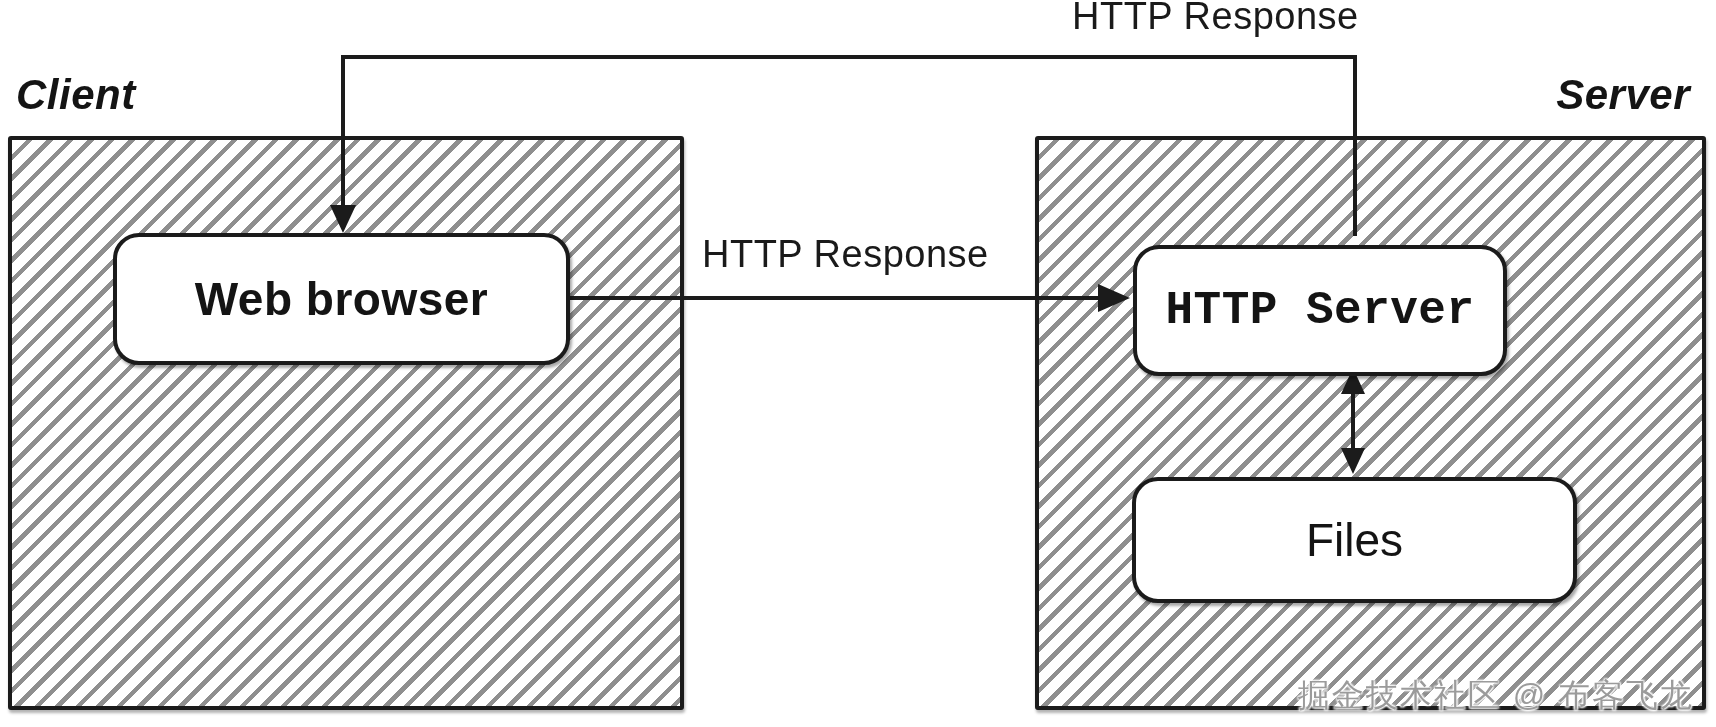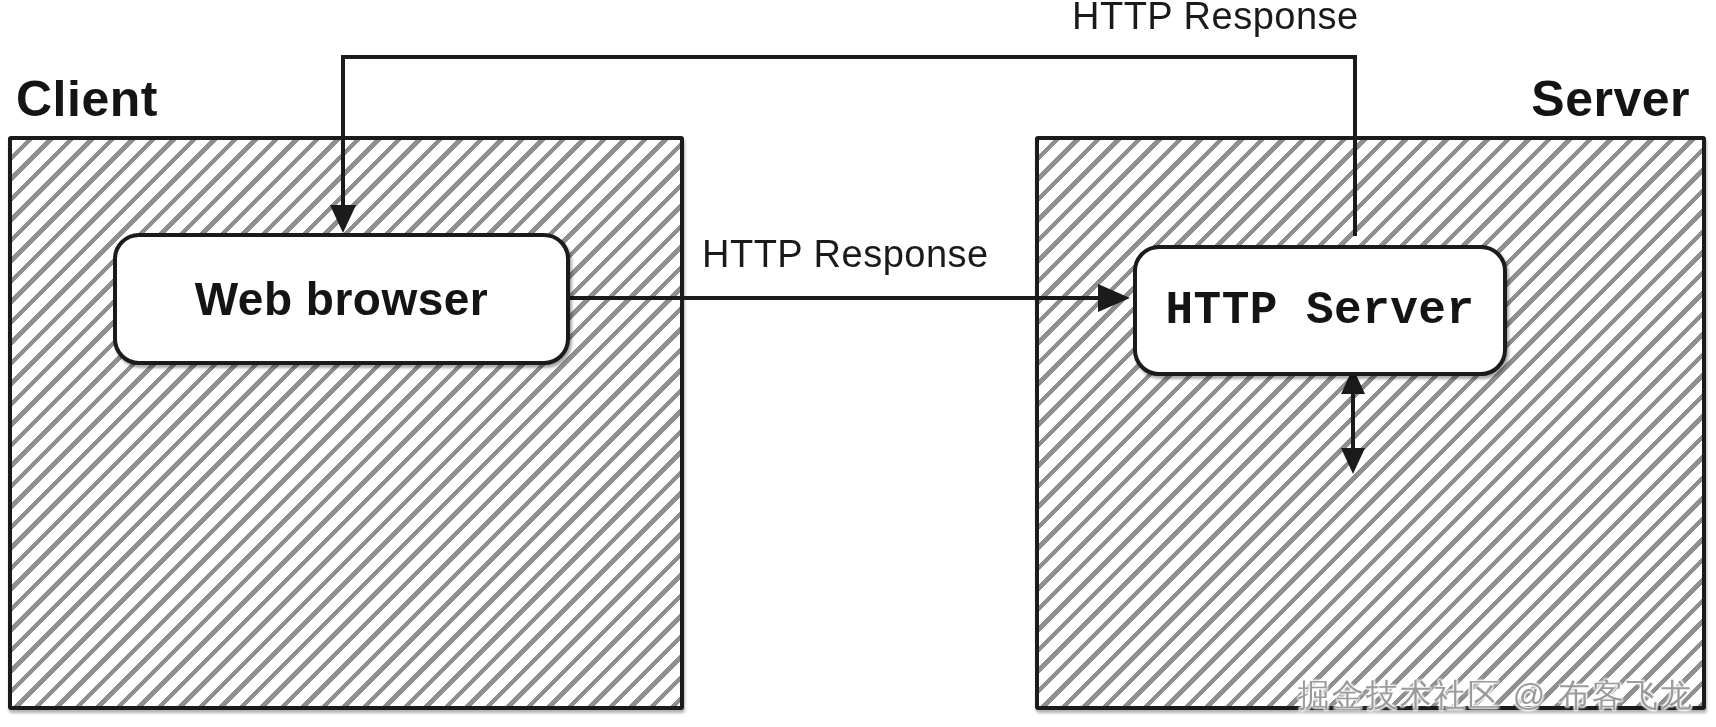--- a/index.html
+++ b/index.html
@@ -32,25 +32,26 @@
       var(--hatch, #8f8f8f) 14.5px
     );
     box-shadow: 1px 3px 3px rgba(0,0,0,0.30);
   }
   .client-box { left: 8px;    top: 136px; width: 676px; height: 574px; }
   .server-box { left: 1035px; top: 136px; width: 671px; height: 574px; }
 
   
   .corner-label {
     position: absolute;
-    font-size: 50px;
+    font-size: 42px;
     font-weight: 700;
     letter-spacing: 0.5px;
     line-height: 1;
     white-space: nowrap;
+    font-style: italic;
   }
   .corner-label.client { left: 16px; top: 74px; }
   .corner-label.server { right: 26px; top: 74px; text-align: right; }
 
   
   .node {
     position: absolute;
     box-sizing: border-box;
     background: var(--node-fill, #ffffff);
     border: 4px solid var(--line, #1b1b1b);
@@ -157,16 +158,17 @@
   <div class="line req-h"></div>
   <div class="arrowhead ah-right-server"></div>
   <div class="edge-label label-request">HTTP Response</div>
 
   <div class="line store-v"></div>
   <div class="arrowhead ah-up-store"></div>
   <div class="arrowhead ah-down-store"></div>
 
   <div class="node bold web-browser">Web browser</div>
   <div class="node bold http-server">HTTP Server</div>
+  <div class="node files">Files</div>
 
   <div class="watermark">掘金技术社区 @ 布客飞龙</div>
 
 </div>
 
 </body></html>

